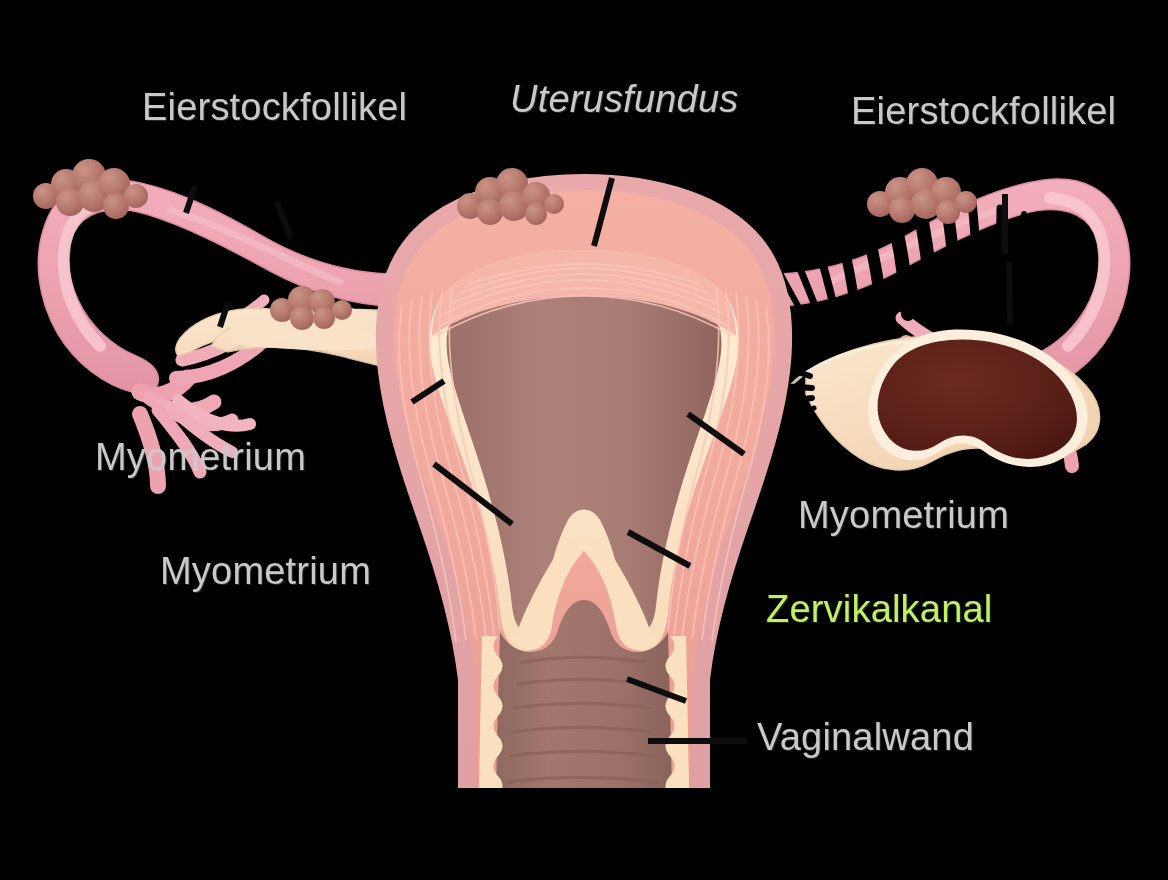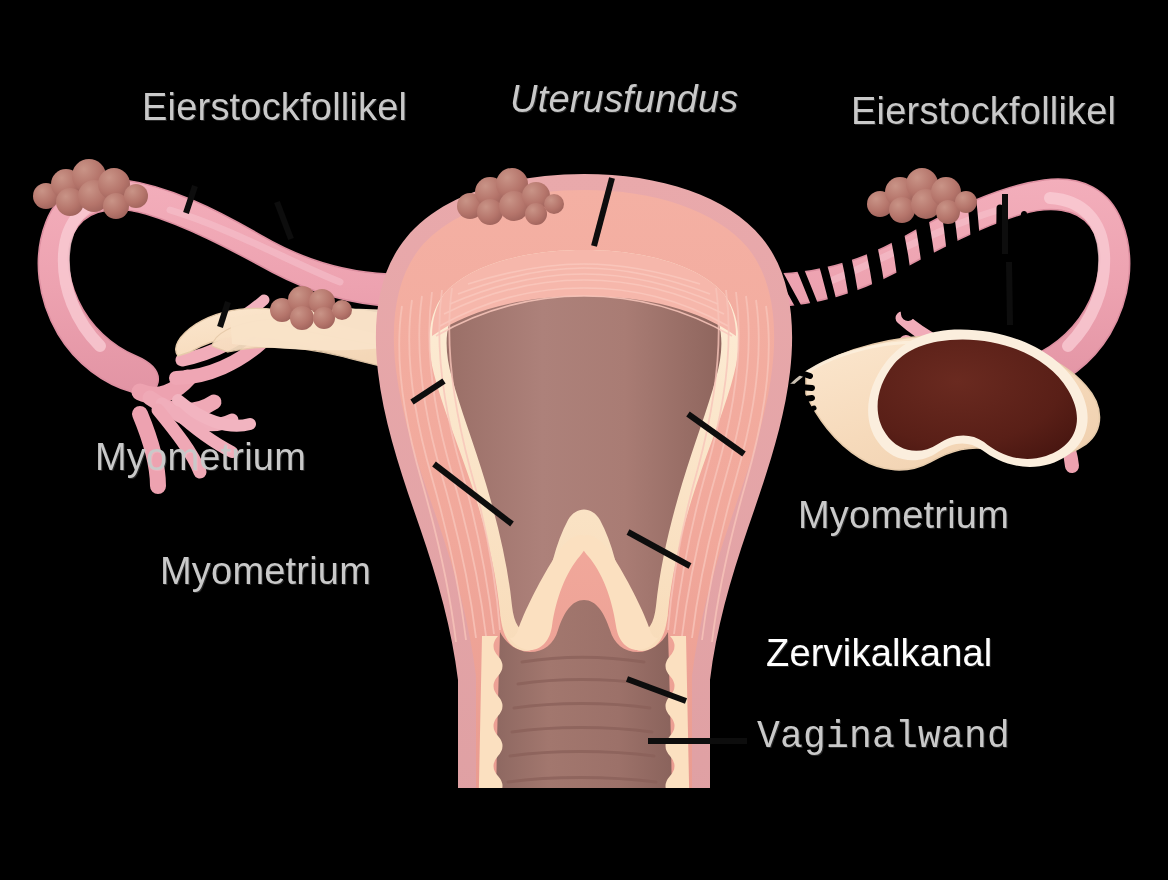--- a/index.html
+++ b/index.html
@@ -387,17 +387,17 @@
       </g>
   </svg>
 
   <div id="labels-layer">
       <div class="lbl" style="left: 142px; top: 88px; color: rgb(201, 201, 201);">Eierstockfollikel</div>
       <div class="lbl" style="left: 510px; top: 80px; color: rgb(201, 201, 201); font-style: italic;">Uterusfundus</div>
       <div class="lbl" style="left: 851px; top: 92px; color: rgb(201, 201, 201);">Eierstockfollikel</div>
       <div class="lbl" style="left: 95px; top: 438px; color: rgb(201, 201, 201);">Myometrium</div>
       <div class="lbl" style="left: 160px; top: 552px; color: rgb(201, 201, 201);">Myometrium</div>
       <div class="lbl" style="left: 798px; top: 496px; color: rgb(201, 201, 201);">Myometrium</div>
-      <div class="lbl" style="left: 766px; top: 590px; color: #ffffff; margin-top: 44px;">Zervikalkanal</div>
-      <div class="lbl" style="left: 757px; top: 718px; color: rgb(201, 201, 201); font-family: Liberation Mono, monospace;">Vaginalwand</div>
+      <div class="lbl" style="left: 766px; top: 590px; color: #bef264;">Zervikalkanal</div>
+      <div class="lbl" style="left: 757px; top: 718px; color: rgb(201, 201, 201);">Vaginalwand</div>
     </div>
 
 </div>
 
 </body></html>

